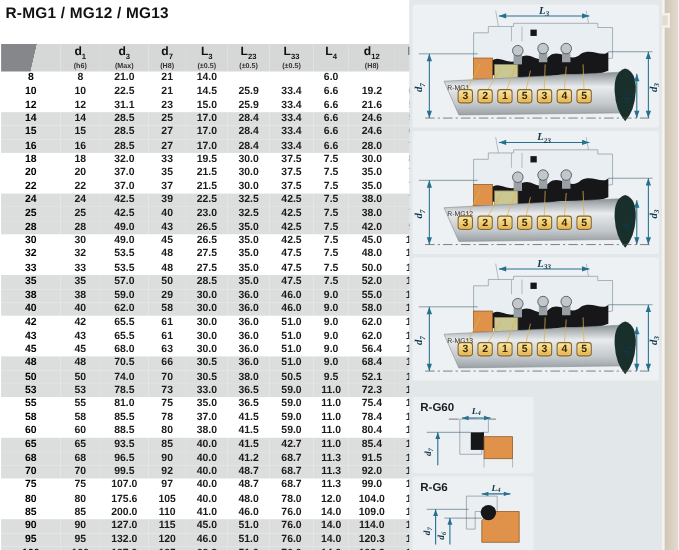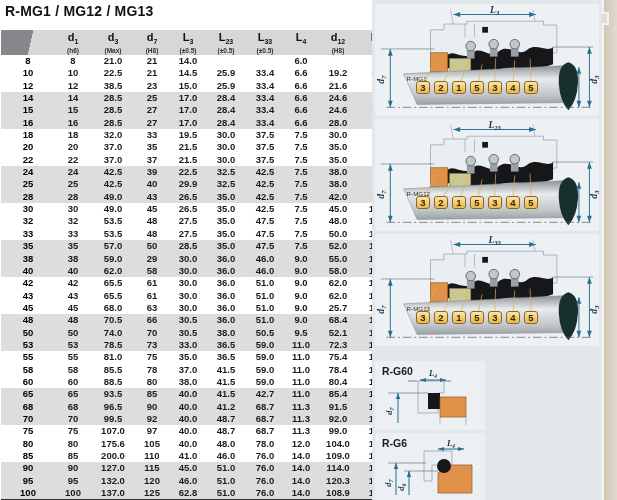--- a/index.html
+++ b/index.html
@@ -1,21 +1,21 @@
 <!DOCTYPE html>
 <html><head>
 <meta charset="utf-8">
 <style>
   * { margin:0; padding:0; box-sizing:border-box; }
   body { font-family:"Liberation Sans", sans-serif; background:#fff; }
   .page { position:relative; width:617px; height:500px; background:#fff; overflow:hidden; }
 
   
   .table-panel { position:absolute; left:0; top:0; width:372px; height:500px; background:#fff; }
-  .title { font-size:14px; font-weight:bold; color:#111; padding:3px 0 11px 5px; letter-spacing:0.2px;border-radius:10px; }
+  .title { font-size:14px; font-weight:bold; color:#111; padding:3px 0 21px 5px; letter-spacing:0.2px;border-radius:10px; }
   table { border-collapse:collapse; table-layout:fixed; width:368px; margin-left:1px; border-bottom:2px solid #2e2e2e; }
   thead th { background:#d6d7d7; height:25px; vertical-align:top; padding-top:2px; text-align:center; }
   th.wedge { background:linear-gradient(103deg,#85878a 54%,#d6d7d7 54.5%); }
   .h-main { display:block; font-size:11px; font-weight:bold; color:#111; line-height:11px; }
   .h-main sub { font-size:7px; vertical-align:sub; }
   .h-note { display:block; font-size:6.5px; font-weight:bold; color:#333; line-height:7px; }
   tbody td { text-align:center; font-size:9.5px; font-weight:bold; color:#1b1b1b; height:12.35px; line-height:12.35px; padding:0; white-space:nowrap; }
   tbody tr.stripe { background:#dcdddd; }
   td.rowhead { color:#000; }
 
@@ -137,21 +137,21 @@
             <td>14.5</td>
             <td>25.9</td>
             <td>33.4</td>
             <td>6.6</td>
             <td>19.2</td>
             <td>6.6</td>
           </tr>
           <tr>
             <td class="rowhead">12</td>
             <td>12</td>
-            <td>38.5</td>
+            <td>31.1</td>
             <td>23</td>
             <td>15.0</td>
             <td>25.9</td>
             <td>33.4</td>
             <td>6.6</td>
             <td>21.6</td>
             <td>5.6</td>
           </tr>
           <tr class="stripe">
             <td class="rowhead">14</td>
@@ -235,21 +235,21 @@
             <td>42.5</td>
             <td>7.5</td>
             <td>38.0</td>
             <td>7.5</td>
           </tr>
           <tr class="stripe">
             <td class="rowhead">25</td>
             <td>25</td>
             <td>42.5</td>
             <td>40</td>
-            <td>29.9</td>
+            <td>23.0</td>
             <td>32.5</td>
             <td>42.5</td>
             <td>7.5</td>
             <td>38.0</td>
             <td>7.5</td>
           </tr>
           <tr class="stripe">
             <td class="rowhead">28</td>
             <td>28</td>
             <td>49.0</td>
@@ -359,21 +359,21 @@
           </tr>
           <tr>
             <td class="rowhead">45</td>
             <td>45</td>
             <td>68.0</td>
             <td>63</td>
             <td>30.0</td>
             <td>36.0</td>
             <td>51.0</td>
             <td>9.0</td>
-            <td>25.7</td>
+            <td>56.4</td>
             <td>11.6</td>
           </tr>
           <tr class="stripe">
             <td class="rowhead">48</td>
             <td>48</td>
             <td>70.5</td>
             <td>66</td>
             <td>30.5</td>
             <td>36.0</td>
             <td>51.0</td>

